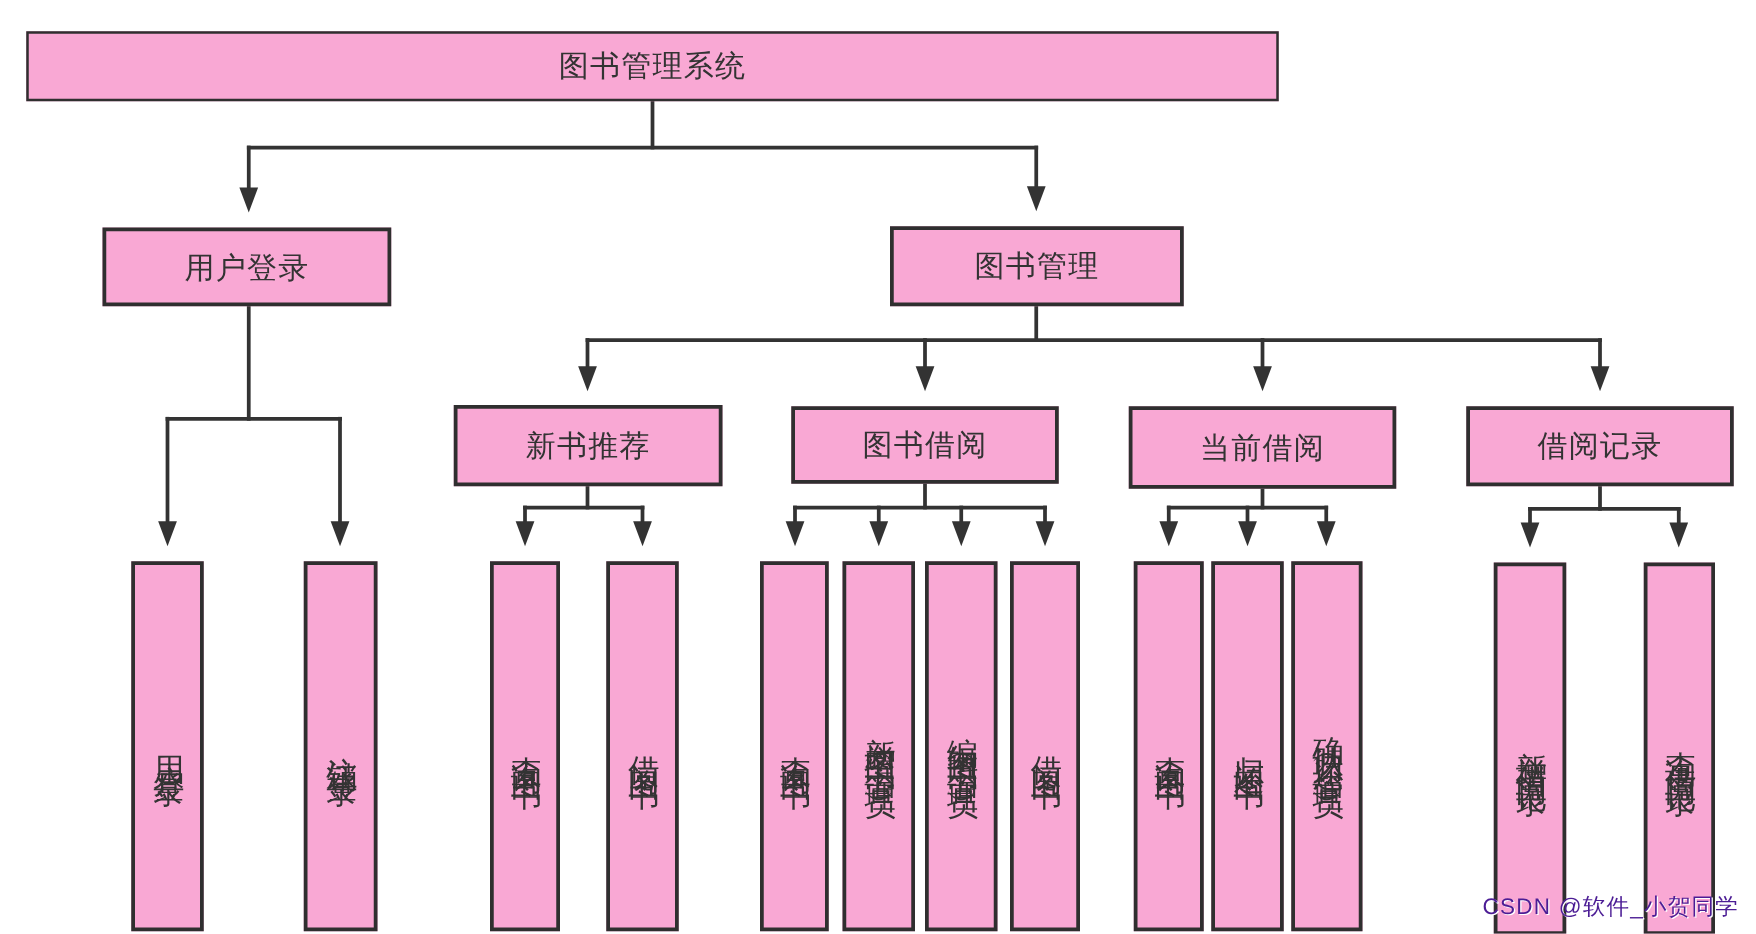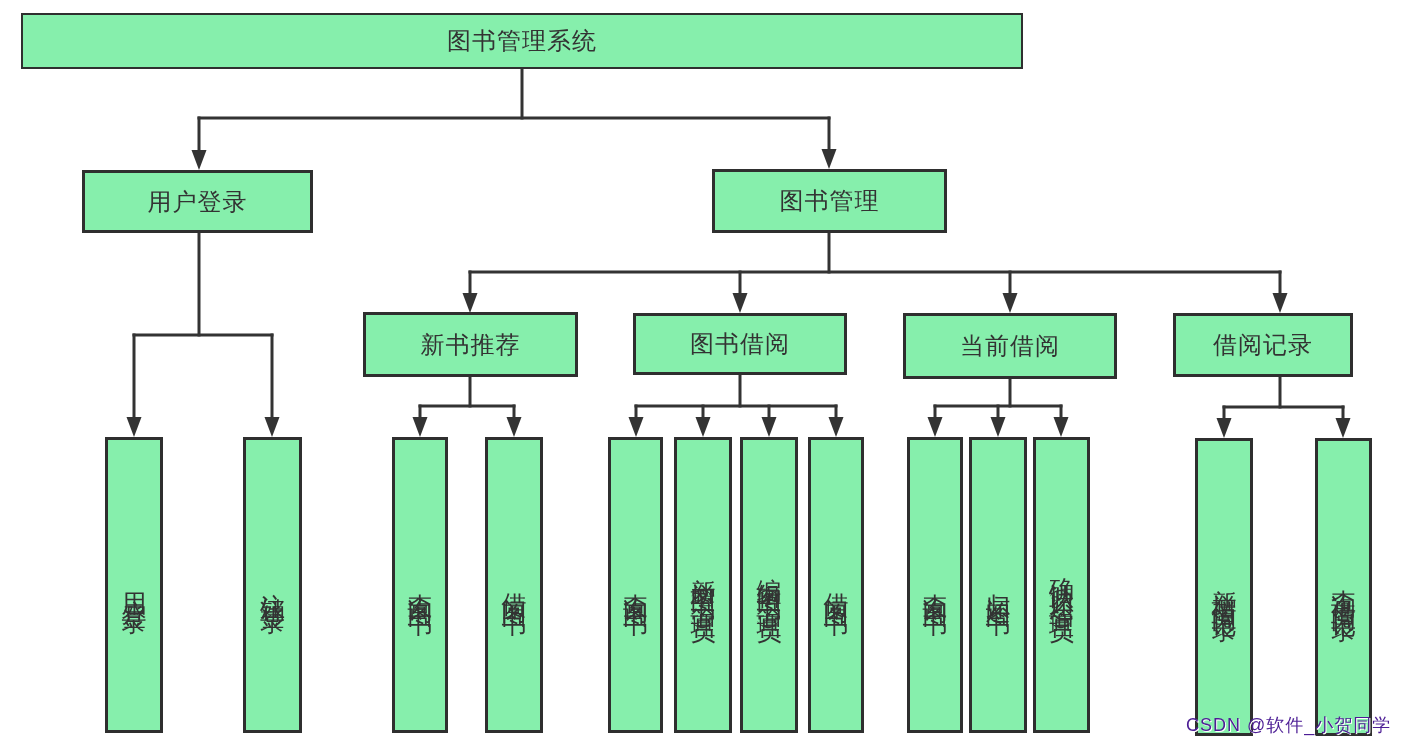--- a/index.html
+++ b/index.html
@@ -2,23 +2,24 @@
 <html><head>
 <meta charset="utf-8">
 <style>
   html,body{margin:0;padding:0;background:#ffffff;}
   .canvas{
     position:relative;width:1405px;height:747px;background:#ffffff;
     font-family:"Liberation Sans","DejaVu Sans",sans-serif;color:#333333;overflow:hidden;
   }
   svg.wires{position:absolute;left:0;top:0;z-index:1;}
   .box{
-    position:absolute;box-sizing:border-box;background:#86efac;
+    position:absolute;box-sizing:border-box;background:#f9a8d4;
     border:3px solid #2f2f2f;display:flex;align-items:center;justify-content:center;
     z-index:2;
+    margin-top:12px;
   }
   .box.root{border-width:2px;}
   .box.h span{font-size:24px;letter-spacing:1px;white-space:nowrap;}
   .box.v span{
     writing-mode:vertical-rl;text-orientation:mixed;
     font-size:25px;letter-spacing:6px;line-height:1;white-space:nowrap;
   }
   .watermark{
     position:absolute;left:1186px;top:713px;z-index:3;
     font-size:18px;color:#4c1d95;letter-spacing:1px;white-space:nowrap;
@@ -109,21 +110,21 @@
 
   <div class="box h" style="left:363px;top:312px;width:215px;height:65px;">
     <span>新书推荐</span>
   </div>
   <div class="box h" style="left:633px;top:313px;width:214px;height:62px;">
     <span>图书借阅</span>
   </div>
   <div class="box h" style="left:903px;top:313px;width:214px;height:66px;">
     <span>当前借阅</span>
   </div>
-  <div class="box h" style="left:1173px;top:313px;width:180px;height:64px;">
+  <div class="box h" style="left:1173px;top:313px;width:214px;height:64px;">
     <span>借阅记录</span>
   </div>
 
   <div class="box v" style="left:105px;top:437px;width:58px;height:296px;">
     <span>用户登录</span>
   </div>
   <div class="box v" style="left:243px;top:437px;width:59px;height:296px;">
     <span>注销登录</span>
   </div>
 

